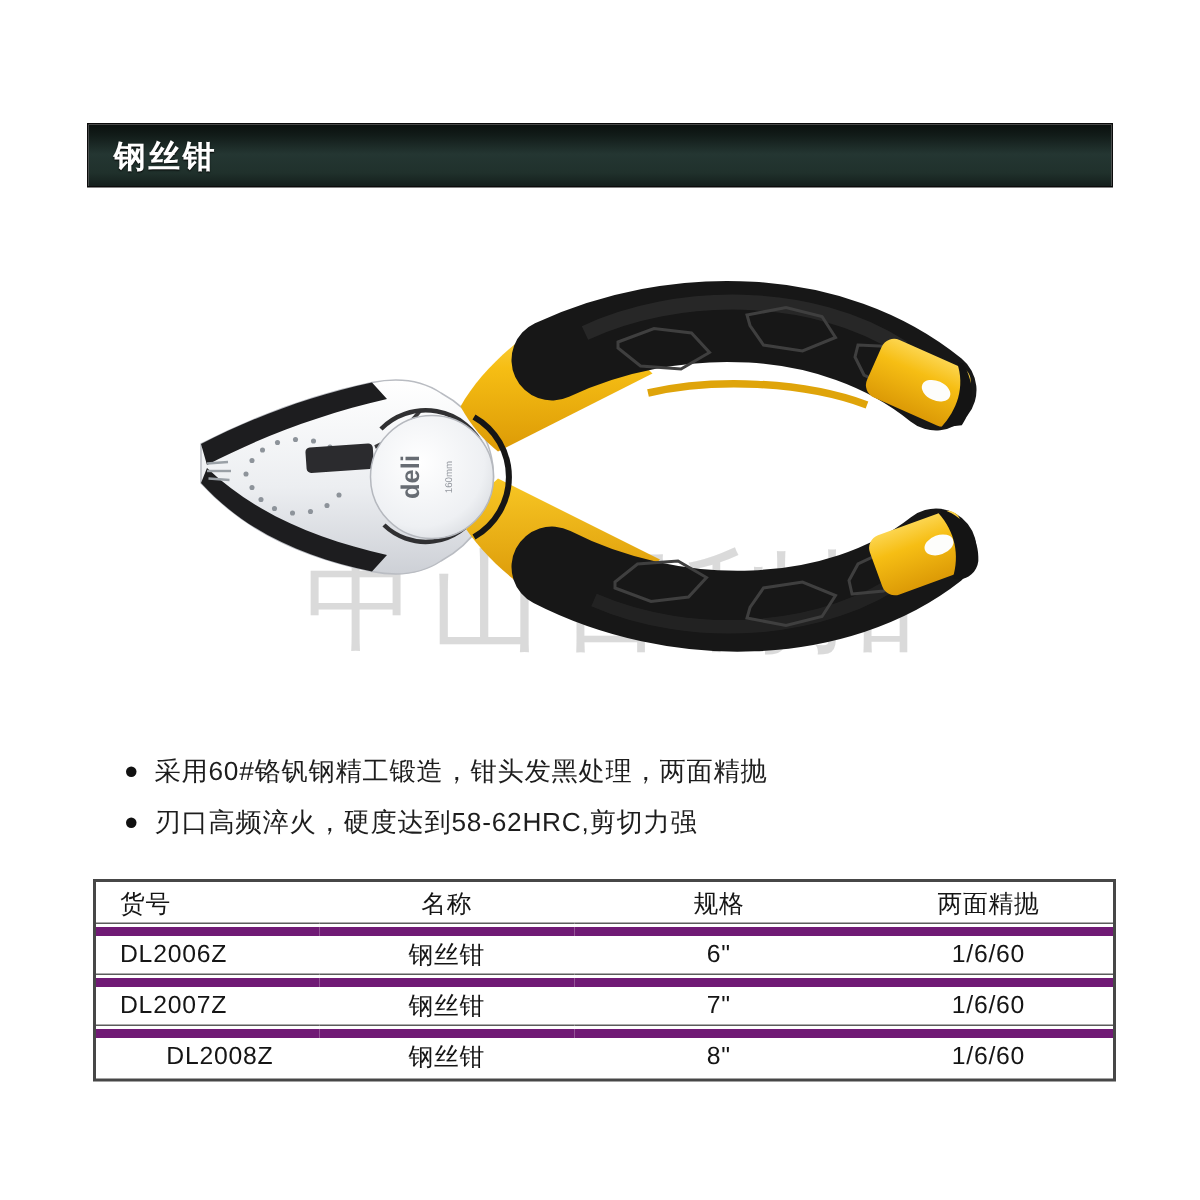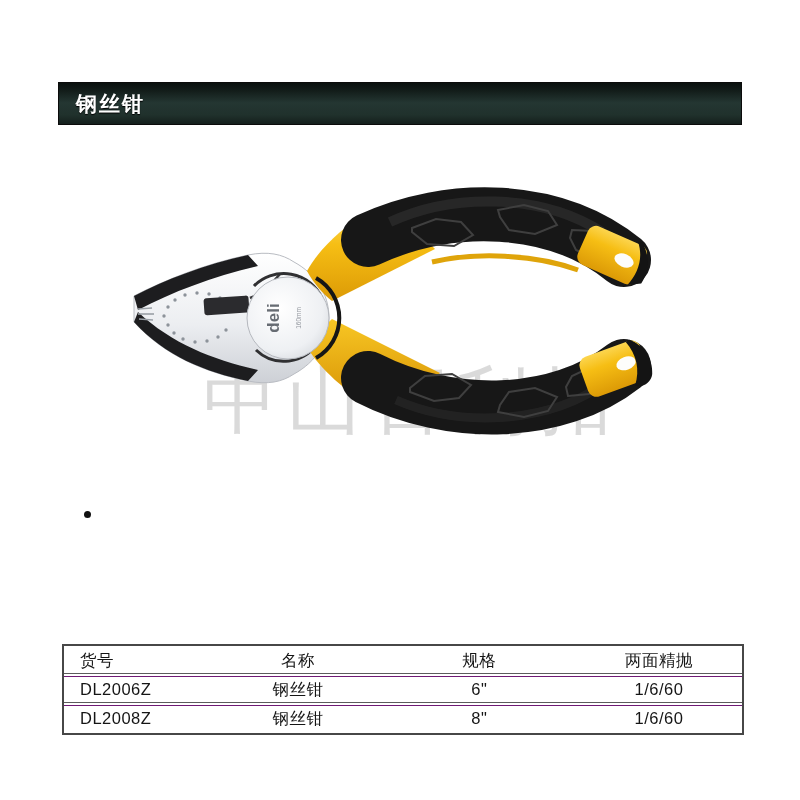--- a/index.html
+++ b/index.html
@@ -31,32 +31,32 @@
   .features li{
     display:flex;align-items:center;height:34px;
     font-size:17.5px;color:#1d1d1d;letter-spacing:0.5px;white-space:nowrap;
   }
   .features .dot{
     width:7px;height:7px;border-radius:50%;background:#111;
     margin-right:12px;flex:0 0 auto;
   }
   
   .spec-table{
-    position:absolute;left:62px;top:644px;width:682px;z-index:2;
+    position:absolute;left:62px;top:586px;width:682px;z-index:2;
     border:2px solid #474747;border-collapse:separate;border-spacing:0 2px;
     background:#ffffff;table-layout:fixed;
   }
   .spec-table th,.spec-table td{
     height:25px;font-size:16.5px;color:#151515;font-weight:normal;
-    border-top:1px solid #701a75;border-bottom:1px solid #5c5c5c;
+    border-top:6px solid #701a75;border-bottom:1px solid #5c5c5c;
     text-align:center;padding:0;letter-spacing:0.5px;
   }
   .spec-table th{font-weight:500;}
   .spec-table thead th{border-top:none;}
-  .spec-table tr:last-child td{border-bottom:none;}
+  .spec-table tr:last-child td{border-bottom:none;text-align:center;}
   .spec-table th:first-child,.spec-table td:first-child{text-align:left;padding-left:16px;}
   .col1{width:22%;} .col2{width:25%;} .col3{width:28.5%;} .col4{width:24.5%;}
 </style>
 </head>
 <body>
 
 <div class="title-bar">
   <span class="title">钢丝钳</span>
 </div>
 
@@ -160,20 +160,25 @@
       <rect x="-34" y="-21" width="64" height="42" rx="9" fill="url(#yg)"></rect>
       <ellipse cx="11" cy="-1" rx="10" ry="6.5" fill="#fdfdfb"></ellipse>
       <path d="M22,-22 C34,-12 38,4 32,18 C28,26 18,28 12,23 C22,10 24,-6 18,-21 Z" fill="#141414"></path>
     </g>
   </g>
 </svg>
 
 <ul class="features">
   <li>
     <span class="dot"></span>
+    <span>采用60#铬钒钢精工锻造，钳头发黑处理，两面精抛</span>
+  </li>
+  <li>
+    <span class="dot"></span>
+    <span>刃口高频淬火，硬度达到58-62HRC,剪切力强</span>
   </li>
 </ul>
 
 <table class="spec-table">
   <colgroup>
       <col class="col1">
       <col class="col2">
       <col class="col3">
       <col class="col4">
     </colgroup>
@@ -186,19 +191,25 @@
     </tr>
   </thead>
   <tbody>
     <tr>
       <td>DL2006Z</td>
       <td>钢丝钳</td>
       <td>6"</td>
       <td>1/6/60</td>
     </tr>
     <tr>
+      <td>DL2007Z</td>
+      <td>钢丝钳</td>
+      <td>7"</td>
+      <td>1/6/60</td>
+    </tr>
+    <tr>
       <td>DL2008Z</td>
       <td>钢丝钳</td>
       <td>8"</td>
       <td>1/6/60</td>
     </tr>
   </tbody>
 </table>
 
 </body></html>

